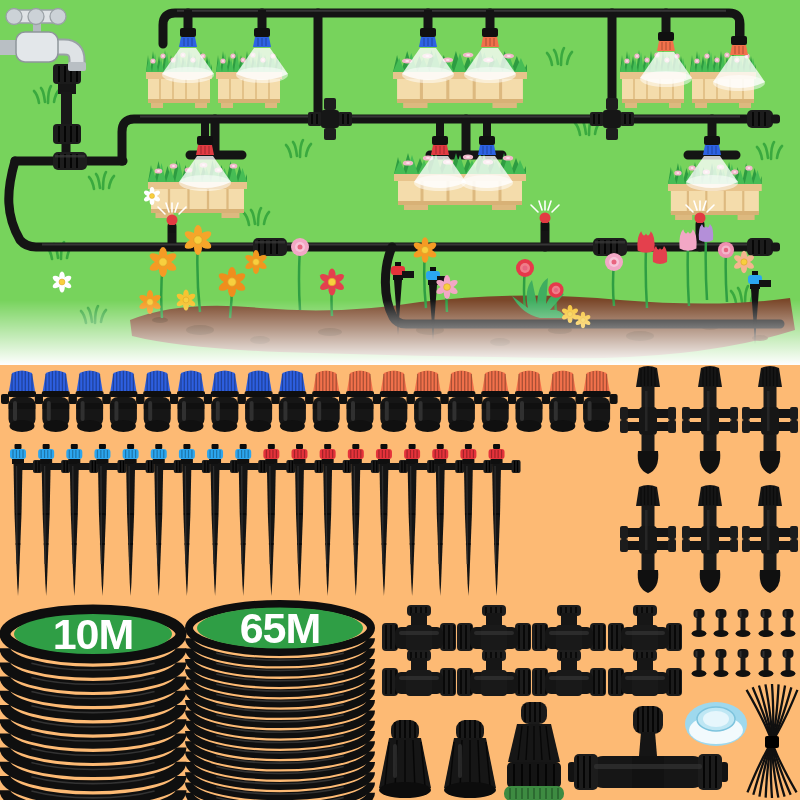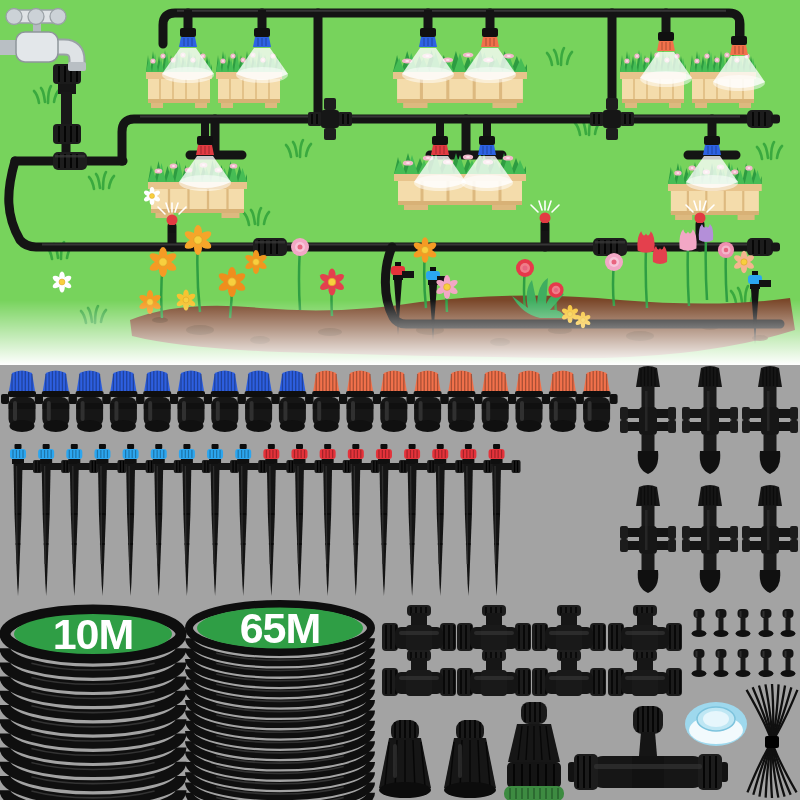--- a/index.html
+++ b/index.html
@@ -1,16 +1,16 @@
 <!DOCTYPE html>
 <html><head>
 <meta charset="utf-8">
 <style>
   html,body{margin:0;padding:0;background:#fff;}
-  .stage{position:relative;width:800px;height:800px;overflow:hidden;background:#a3a3a3;
+  .stage{position:relative;width:800px;height:800px;overflow:hidden;background:#fdba74;
          font-family:"Liberation Sans", sans-serif;}
   .stage svg{position:absolute;left:0;display:block;}
   #garden{top:0;}
   #products{top:362px;}
   .coil-label{font-family:"Liberation Sans", sans-serif;font-weight:bold;fill:#fff;
               font-size:43px;letter-spacing:-1px;text-anchor:middle;}
 </style>
 </head>
 <body>
 

